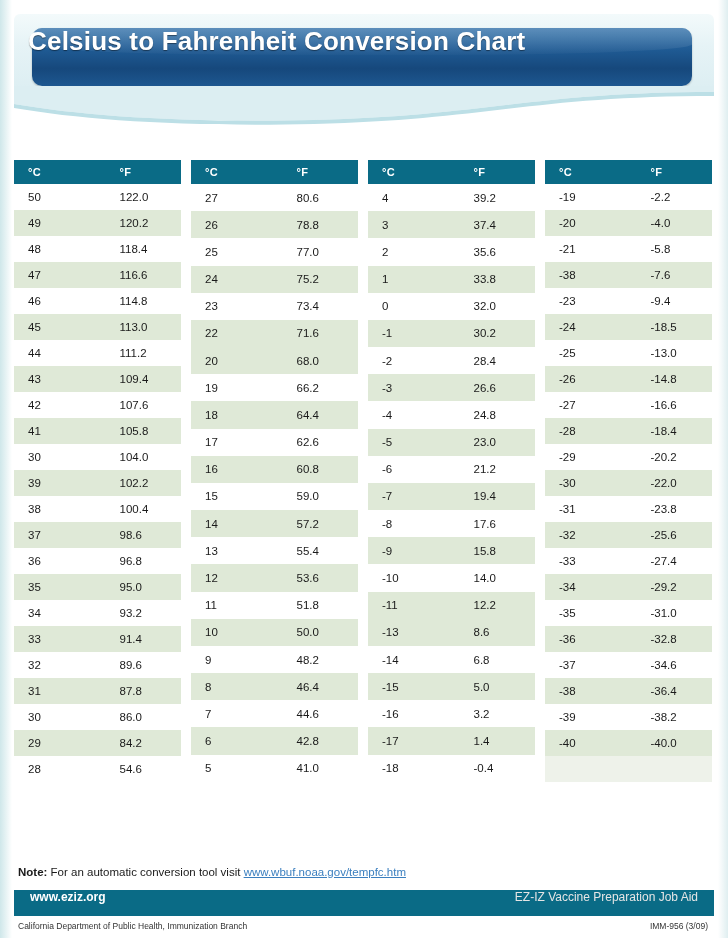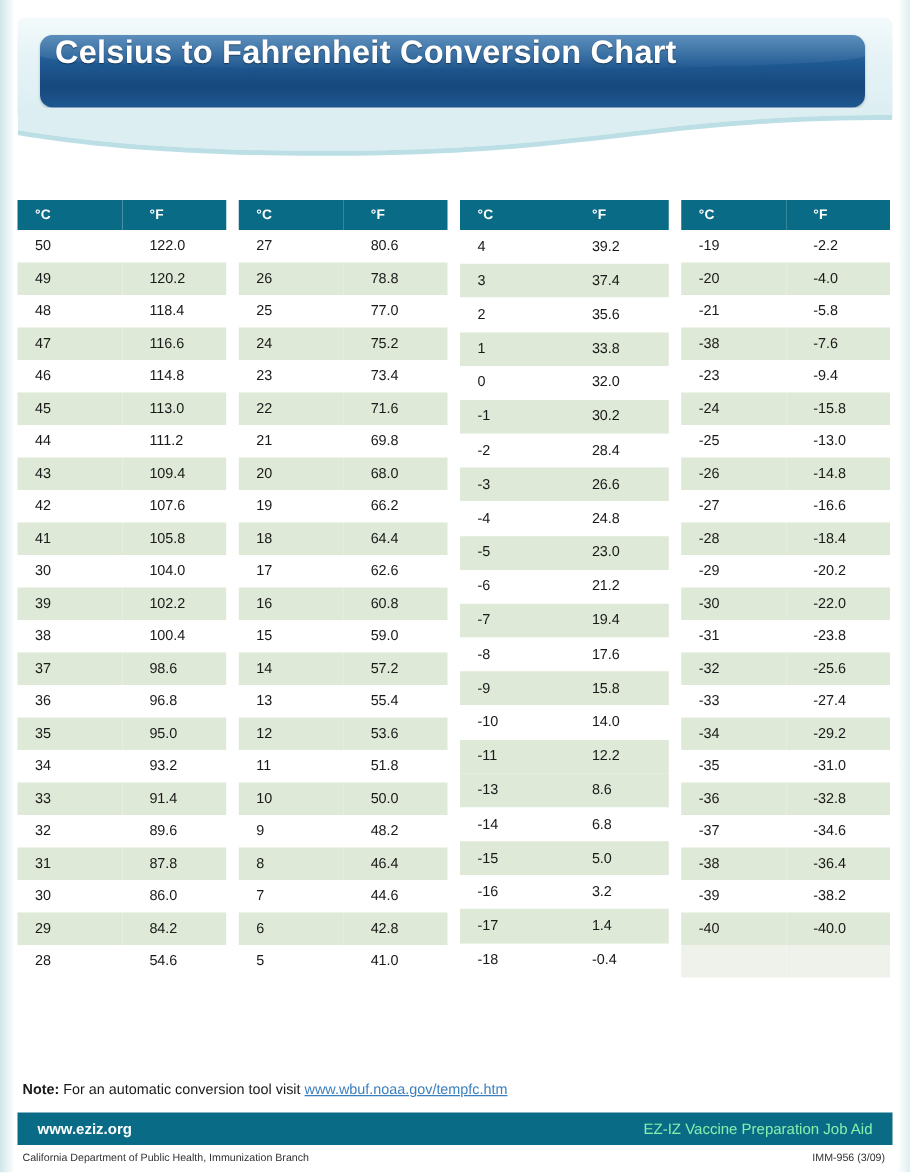--- a/index.html
+++ b/index.html
@@ -67,21 +67,21 @@
     content: "";
     position: absolute;
     left: 0; top: 0;
     width: 100%;
     height: 46%;
     background: linear-gradient(to bottom, rgba(255,255,255,0.22), rgba(255,255,255,0.02));
     border-radius: 10px 10px 40% 40%;
   }
   #header-title {
     position: absolute;
-    left: 30px;
+    left: 14px;
     top: 12px;
     color: #ffffff;
     font-size: 26px;
     font-weight: bold;
     letter-spacing: 0.2px;
     z-index: 2;
     text-shadow: 0 1px 1px rgba(0,0,0,0.45);
     white-space: nowrap;
   }
   
@@ -145,31 +145,30 @@
 
   
   #footer-bar {
     position: absolute;
     left: 14px;
     top: 890px;
     width: 700px;
     height: 26px;
     background: #0a6b86;
     display: flex;
-    align-items: center;
     justify-content: space-between;
   }
   #footer-bar .left {
     color: #ffffff;
     font-size: 12px;
     font-weight: bold;
     padding-left: 16px;
   }
   #footer-bar .right {
-    color: #86efac;
+    color: #e5e5e5;
     font-size: 12px;
     padding-right: 16px;
   }
   #footer-sub {
     position: absolute;
     left: 18px;
     top: 921px;
     width: 690px;
     display: flex;
     justify-content: space-between;
@@ -328,24 +327,20 @@
             <td class="col-f">75.2</td>
           </tr>
           <tr class="r-odd">
             <td class="col-c">23</td>
             <td class="col-f">73.4</td>
           </tr>
           <tr class="r-even">
             <td class="col-c">22</td>
             <td class="col-f">71.6</td>
           </tr>
-          <tr class="r-odd">
-            <td class="col-c">21</td>
-            <td class="col-f">69.8</td>
-          </tr>
           <tr class="r-even">
             <td class="col-c">20</td>
             <td class="col-f">68.0</td>
           </tr>
           <tr class="r-odd">
             <td class="col-c">19</td>
             <td class="col-f">66.2</td>
           </tr>
           <tr class="r-even">
             <td class="col-c">18</td>
@@ -528,21 +523,21 @@
           <tr class="r-even">
             <td class="col-c">-38</td>
             <td class="col-f">-7.6</td>
           </tr>
           <tr class="r-odd">
             <td class="col-c">-23</td>
             <td class="col-f">-9.4</td>
           </tr>
           <tr class="r-even">
             <td class="col-c">-24</td>
-            <td class="col-f">-15.8</td>
+            <td class="col-f">-18.5</td>
           </tr>
           <tr class="r-odd">
             <td class="col-c">-25</td>
             <td class="col-f">-13.0</td>
           </tr>
           <tr class="r-even">
             <td class="col-c">-26</td>
             <td class="col-f">-14.8</td>
           </tr>
           <tr class="r-odd">

